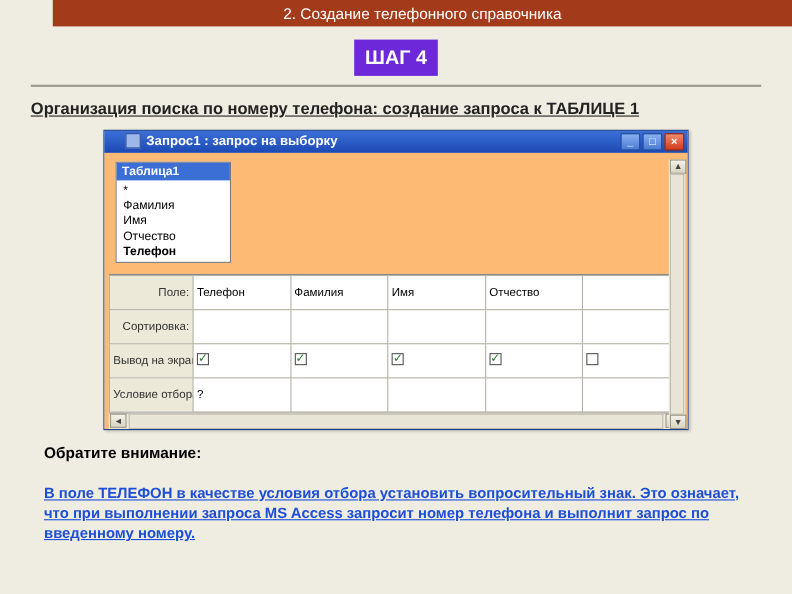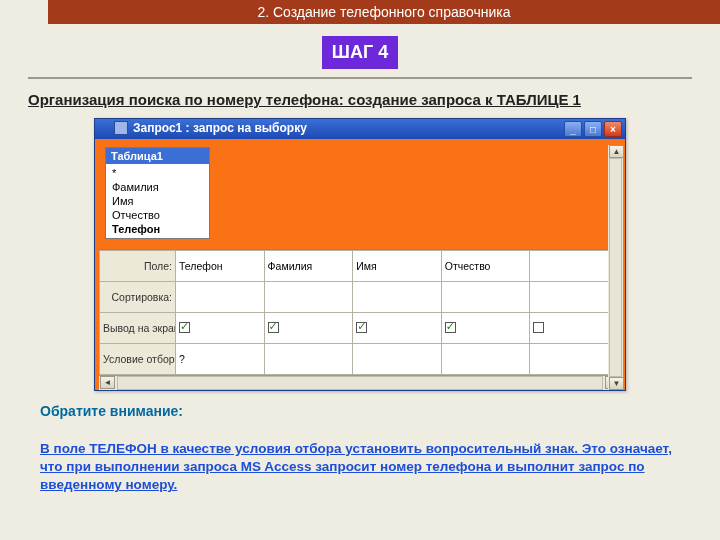--- a/index.html
+++ b/index.html
@@ -68,21 +68,21 @@
     width: 18px; height: 16px;
     background: linear-gradient(#8ab0f0,#4a7ad2);
     border: 1px solid #24509f;
     border-radius: 2px;
     color: #fff;
     display: flex; align-items: center; justify-content: center;
     font-size: 10px; font-weight: bold;
   }
   .tb-btn.close { background: linear-gradient(#f28a6a,#d23a1a); border-color:#9e2a10; }
   .win-body {
-    background: #f97316;
+    background: #fdba74;
     padding: 6px 4px 0 4px;
     position: relative;
   }
   .fieldbox {
     background: #fff;
     border: 1px solid #7a7a7a;
     width: 105px;
     margin: 2px 0 10px 6px;
   }
   .fb-header {
@@ -155,21 +155,21 @@
   .sb-track { flex: 1; background: #e8e5d6; border: 1px solid #c0bdaf; margin:0 1px; }
   .v-scroll {
     position: absolute;
     right: 2px; top: 6px; bottom: 0;
     width: 15px;
     background: #ece9d8;
     display: flex; flex-direction: column;
   }
   .v-scroll .sb-track { flex: 1; }
   .hint {
-    color: #0369a1;
+    color: #000000;
     font-weight: bold;
     font-size: 14px;
     margin: 8px 40px 4px;
   }
   .body-text {
     font-size: 13.5px;
     font-weight: bold;
     color: #1d4ed8;
     margin: 21px 40px 0;
     line-height: 1.35;

